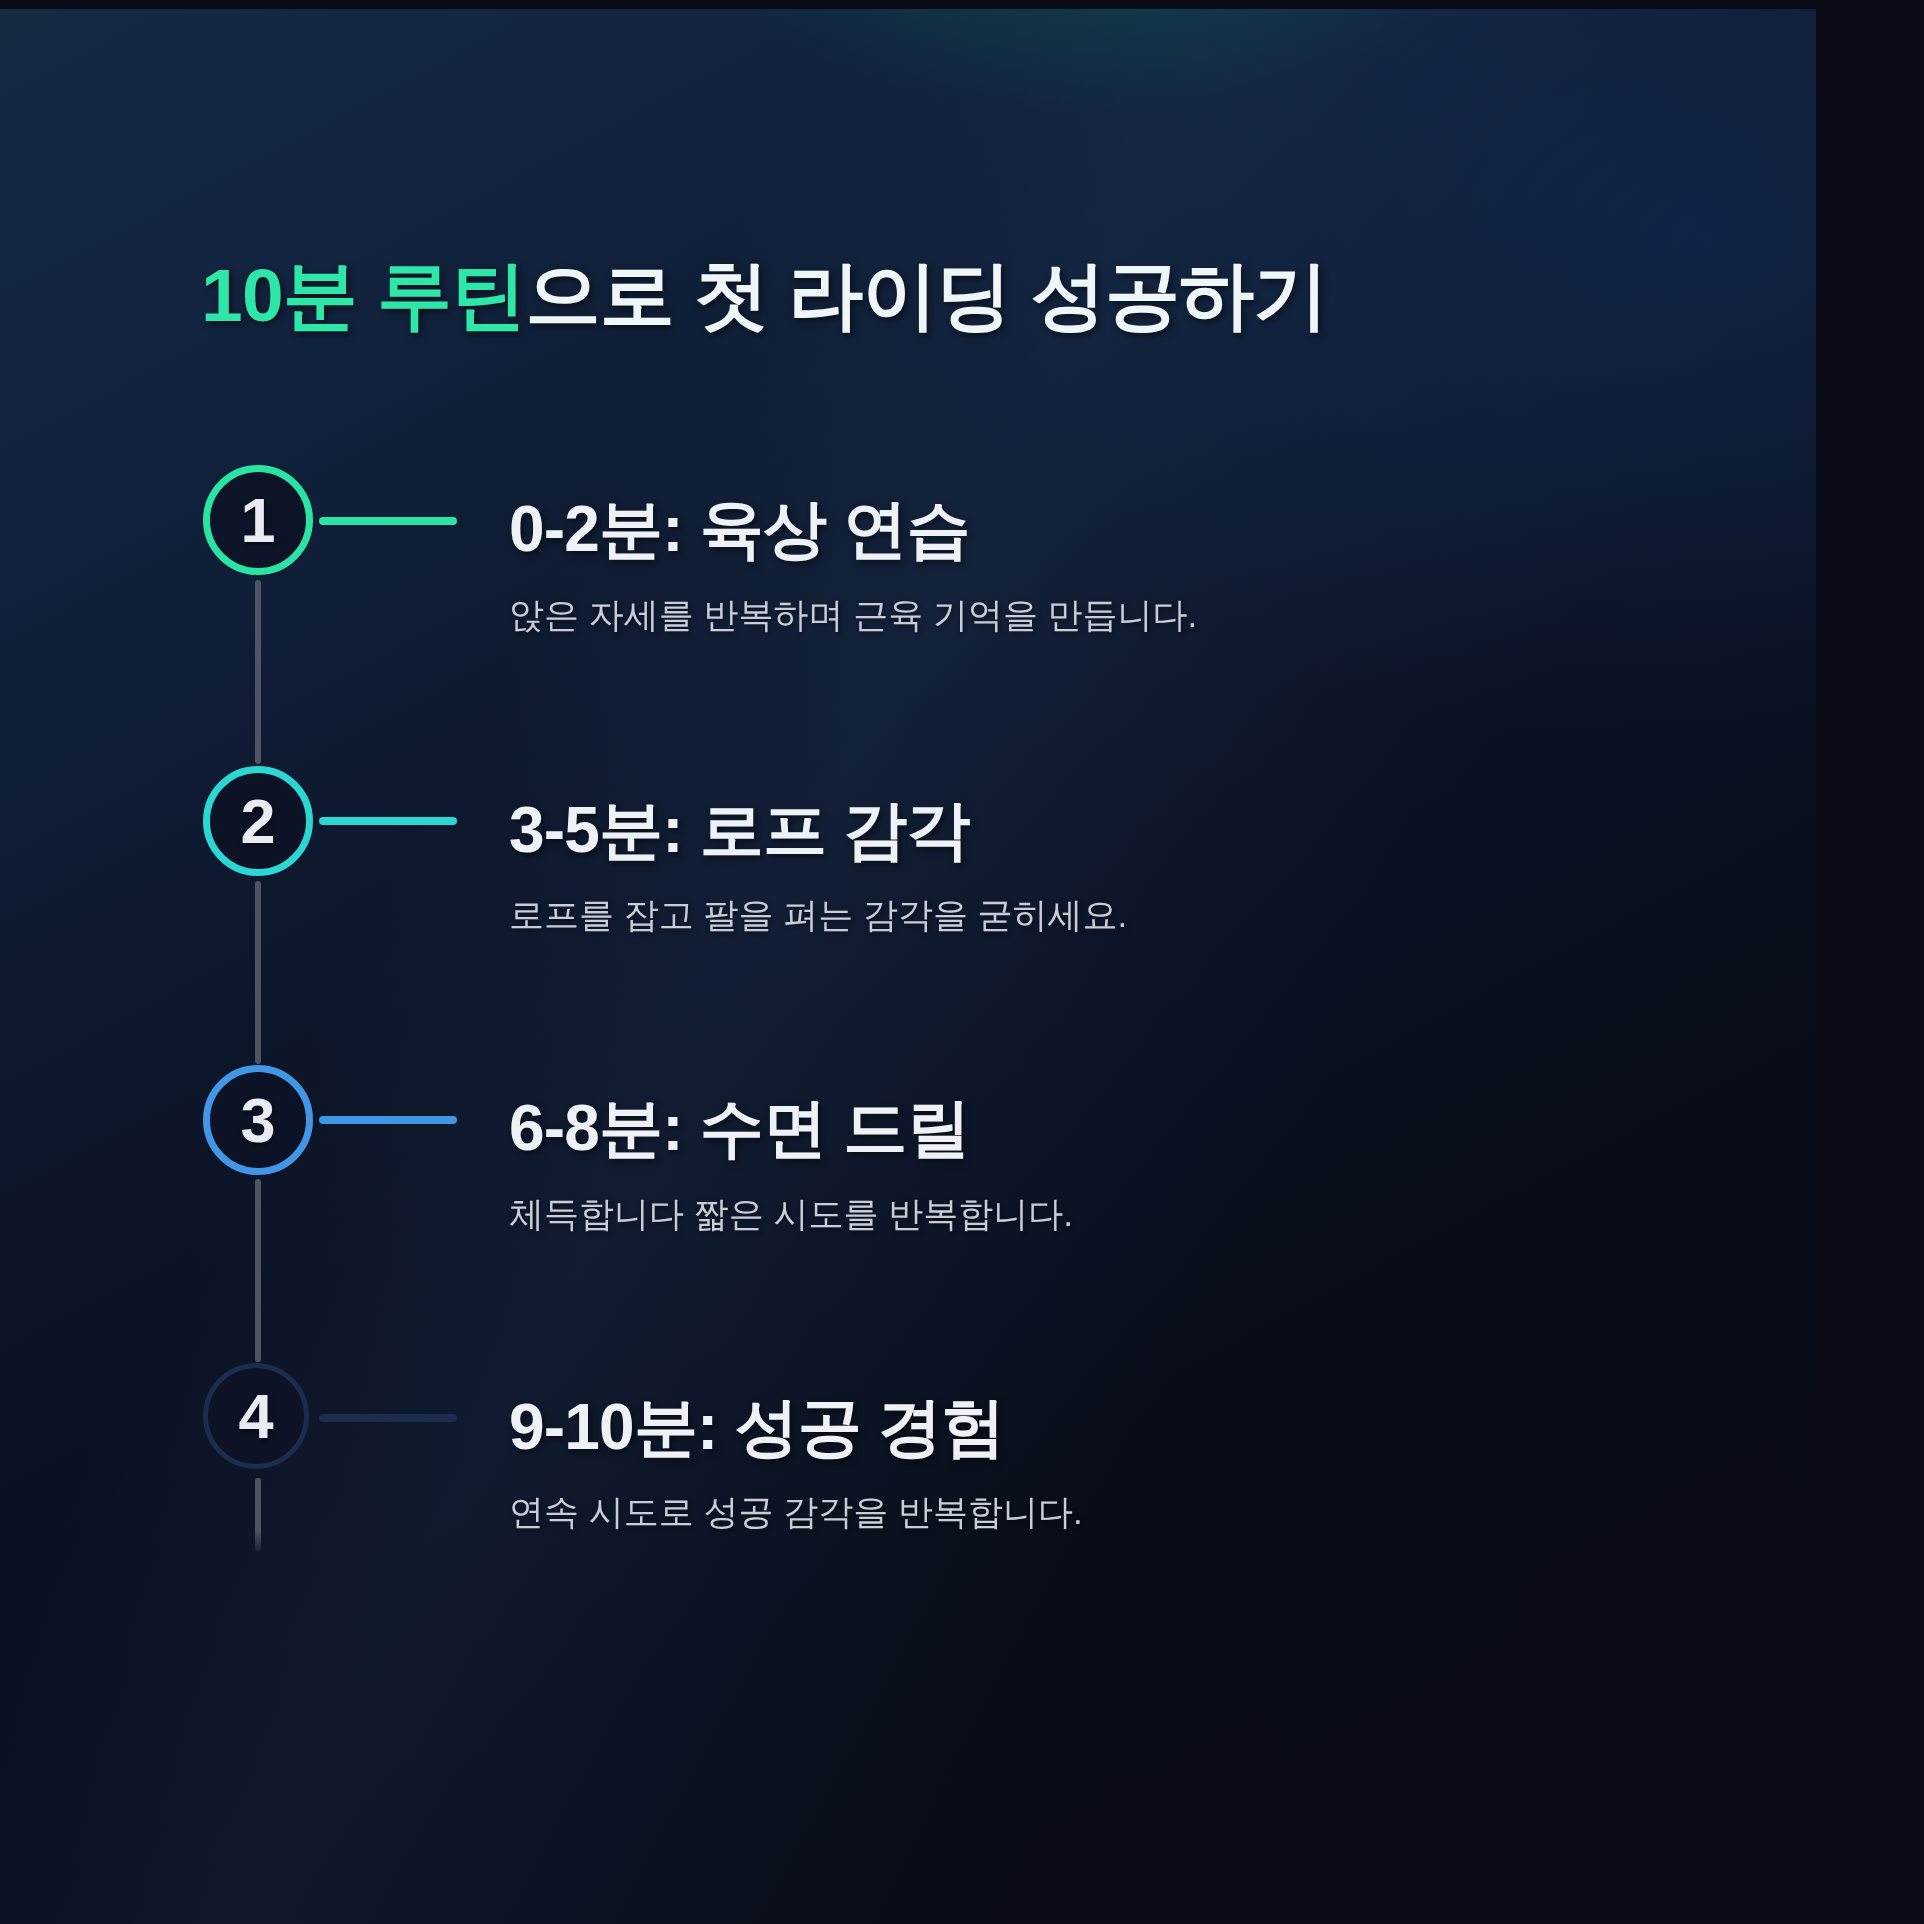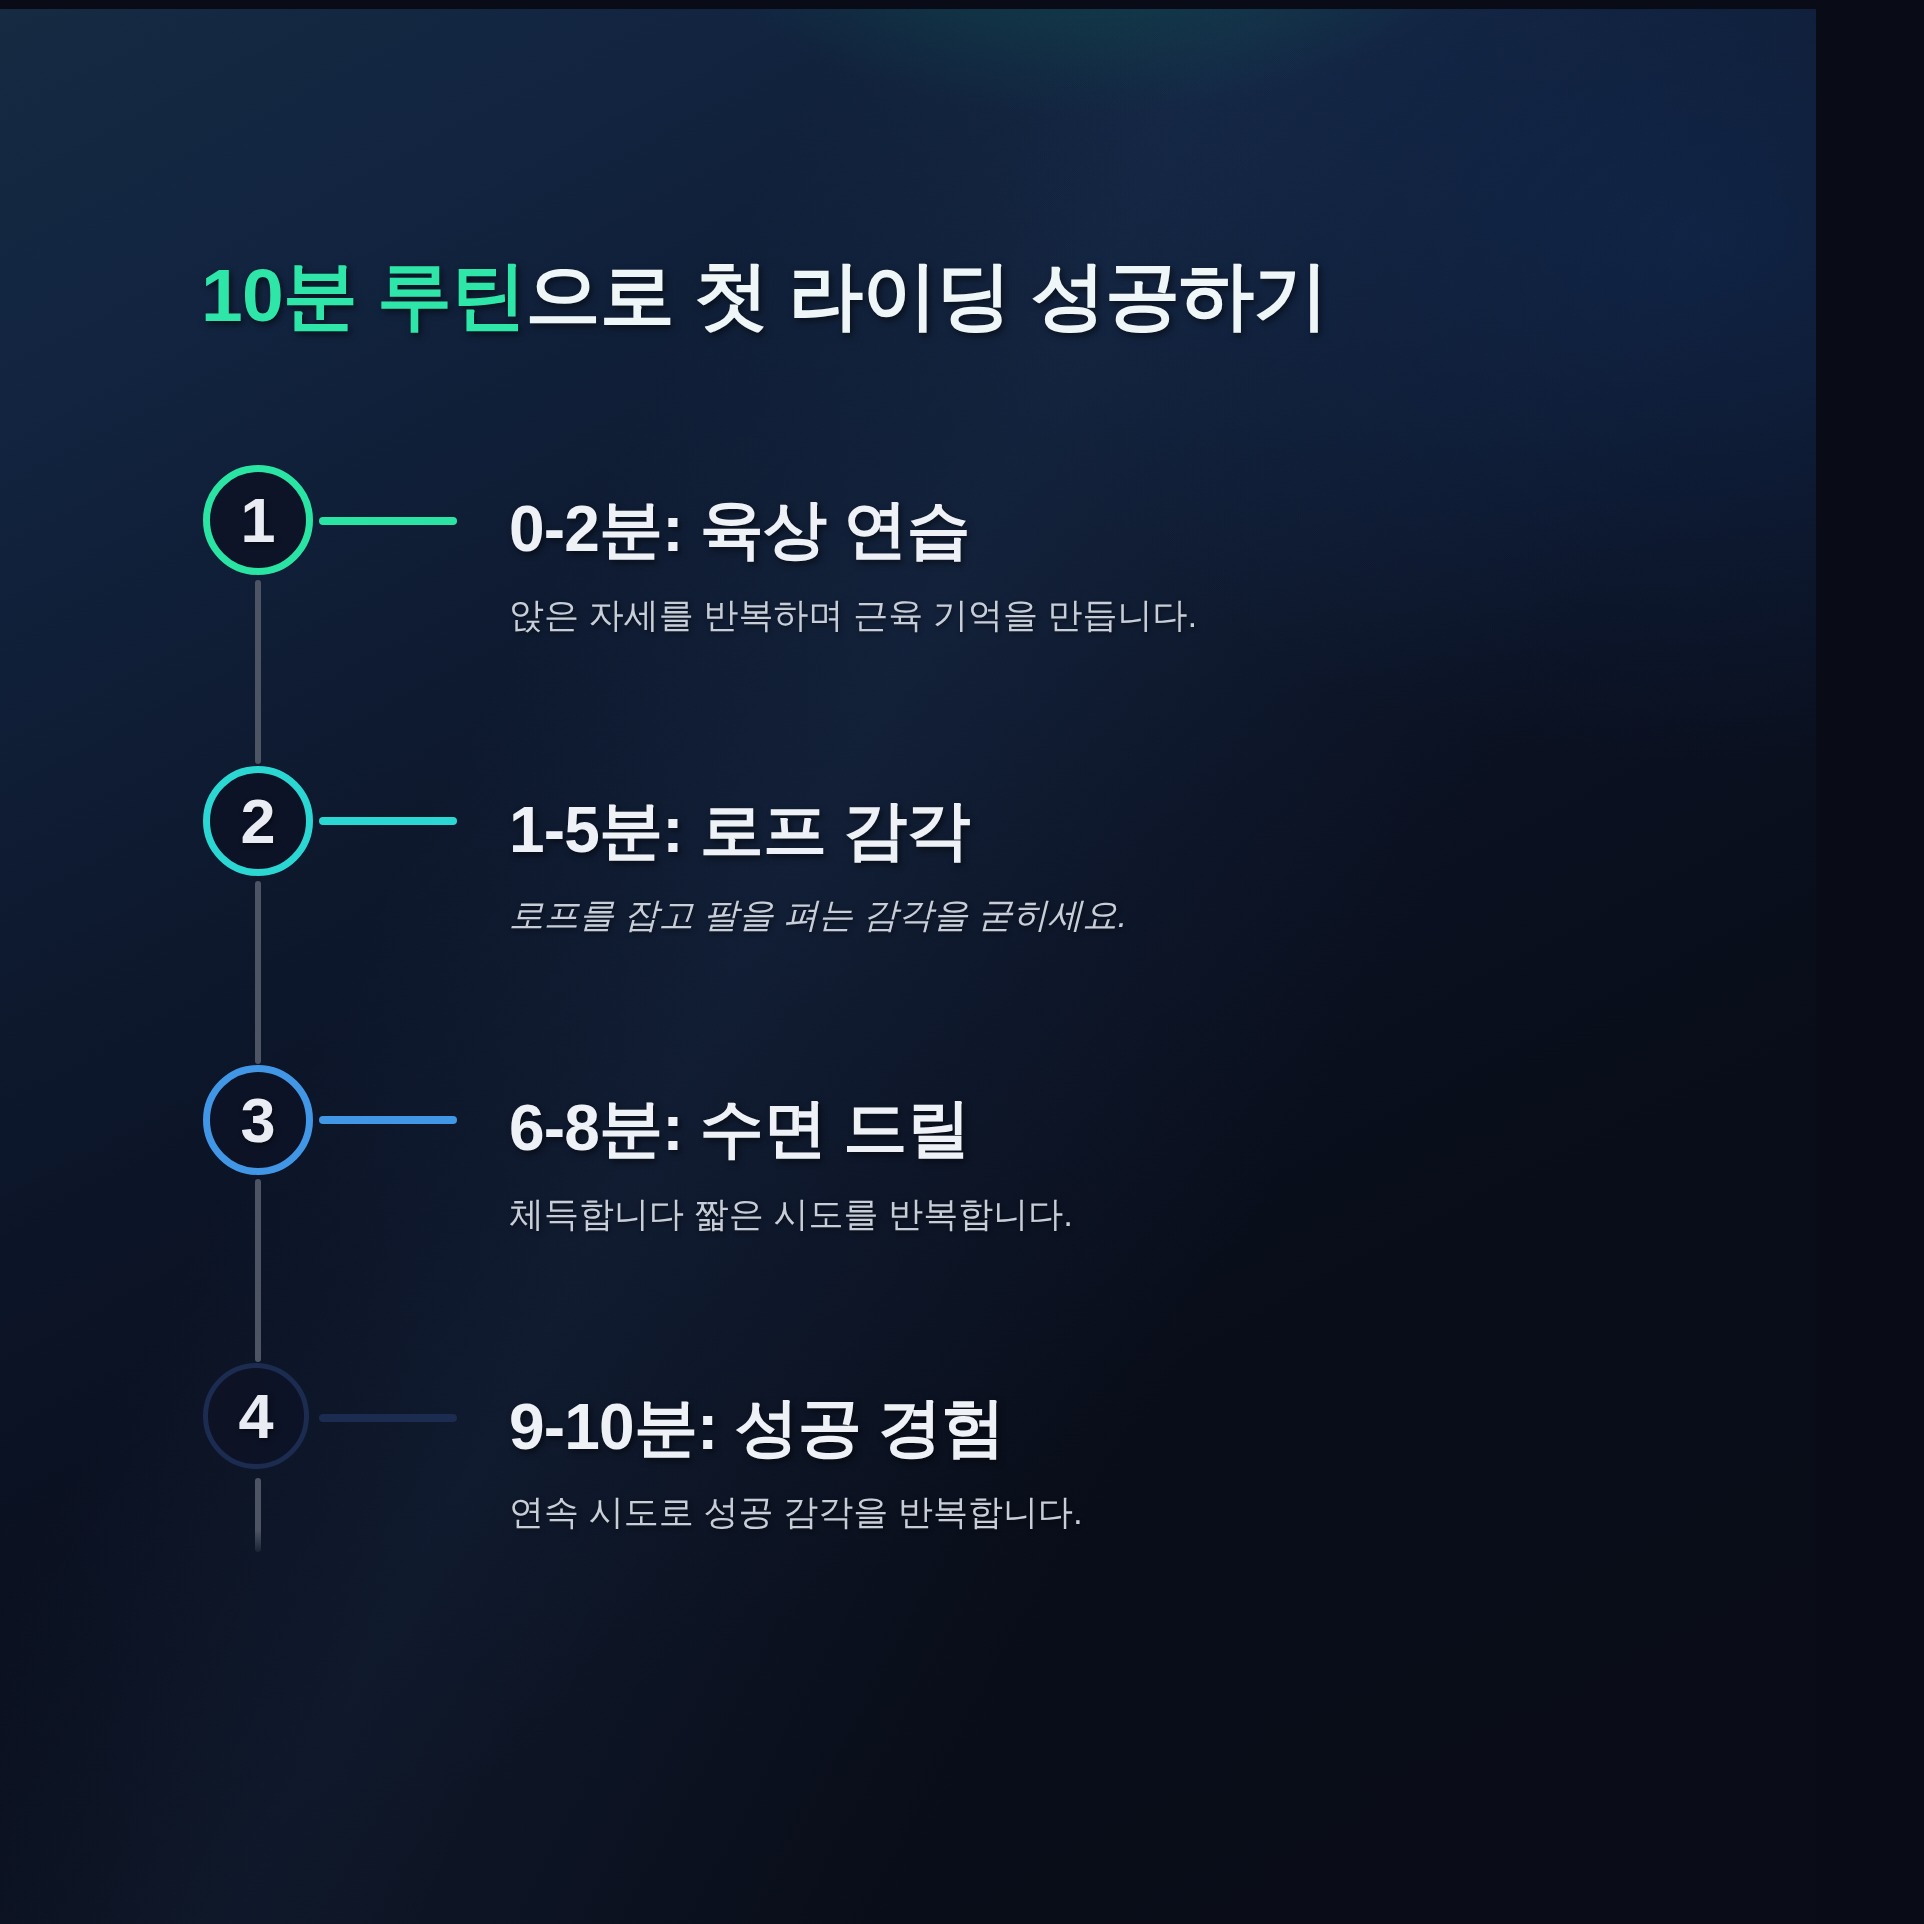--- a/index.html
+++ b/index.html
@@ -123,22 +123,22 @@
     <div class="connector" style="top: 508px; background: rgb(42, 228, 164);"></div>
     <h2 class="heading" style="top:485px;">0-2분: 육상 연습</h2>
     <p class="desc" style="top:586px;">앉은 자세를 반복하며 근육 기억을 만듭니다.</p>
   </div>
 
   <div class="step">
     <div class="circle" style="top: 757px; border-color: rgb(43, 215, 211);">
       <span class="num">2</span>
     </div>
     <div class="connector" style="top: 808px; background: rgb(43, 215, 211);"></div>
-    <h2 class="heading" style="top:786px;">1-5분: 로프 감각</h2>
-    <p class="desc" style="top:886px;font-style:italic;">로프를 잡고 팔을 펴는 감각을 굳히세요.</p>
+    <h2 class="heading" style="top:786px;">3-5분: 로프 감각</h2>
+    <p class="desc" style="top:886px;">로프를 잡고 팔을 펴는 감각을 굳히세요.</p>
   </div>
 
   <div class="step">
     <div class="circle" style="top: 1056px; border-color: rgb(65, 151, 230);">
       <span class="num">3</span>
     </div>
     <div class="connector" style="top: 1107px; background: rgb(65, 151, 230);"></div>
     <h2 class="heading" style="top:1084px;text-align:right;">6-8분: 수면 드릴</h2>
     <p class="desc" style="top:1185px;">체득합니다 짧은 시도를 반복합니다.</p>
   </div>

